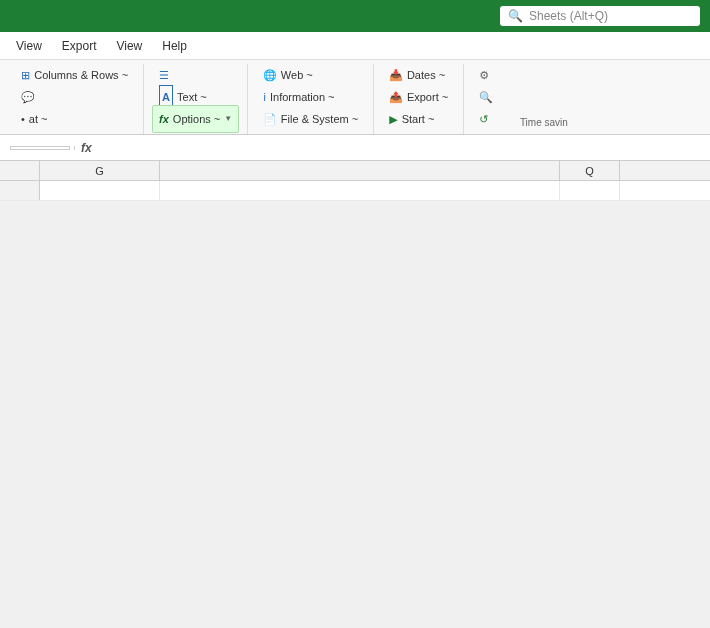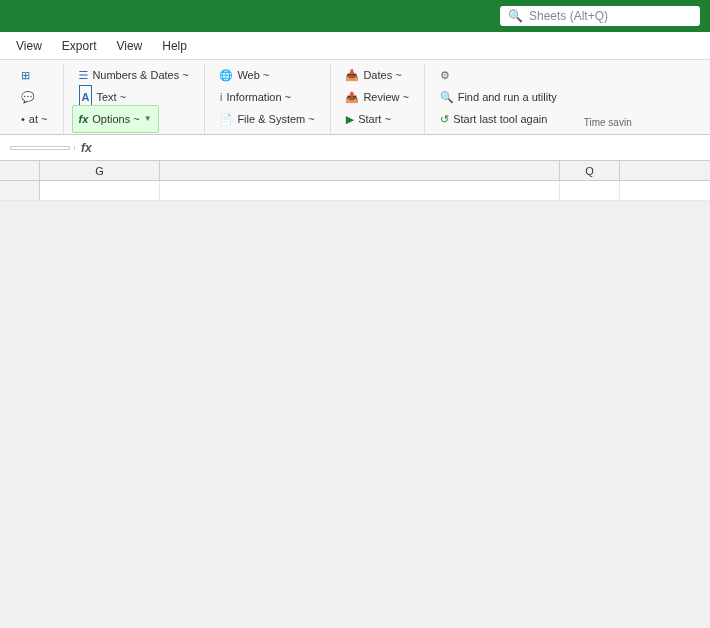--- a/index.html
+++ b/index.html
@@ -202,40 +202,40 @@
   <div class="menu-item">View</div>
   <div class="menu-item">Help</div>
 </div>
 
 <div class="ribbon">
 
   <div class="ribbon-group">
     <div class="ribbon-row">
       <div class="ribbon-btn">
         <span style="color:#2a6db5;">⊞</span>
+        <span>Columns &amp; Rows ~</span>
       </div>
     </div>
     <div class="ribbon-row">
       <div class="ribbon-btn">
         <span style="color:#2a6db5;">💬</span>
       </div>
     </div>
     <div class="ribbon-row">
       <div class="ribbon-btn">
         <span>•</span>
         <span>at ~</span>
       </div>
     </div>
   </div>
 
   <div class="ribbon-group">
     <div class="ribbon-row">
       <div class="ribbon-btn">
         <span style="color:#2a6db5;">☰</span>
-        <span>Numbers &amp; Dates ~</span>
       </div>
     </div>
     <div class="ribbon-row">
       <div class="ribbon-btn">
         <span style="color:#2a6db5; font-weight:bold; font-size:11px; border:1px solid #2a6db5; padding:0 2px;">A</span>
         <span>Text ~</span>
       </div>
     </div>
     <div class="ribbon-row">
       <div class="ribbon-btn" style="background:#e0ffe0; border:1px solid #aaddaa;">
@@ -270,47 +270,45 @@
   <div class="ribbon-group">
     <div class="ribbon-row">
       <div class="ribbon-btn">
         <span style="color:#2a6db5;">📥</span>
         <span>Dates ~</span>
       </div>
     </div>
     <div class="ribbon-row">
       <div class="ribbon-btn">
         <span style="color:#2a6db5;">📤</span>
-        <span>Review ~</span>
+        <span>Export ~</span>
       </div>
     </div>
     <div class="ribbon-row">
       <div class="ribbon-btn">
         <span style="color:#1e7e34;">▶</span>
         <span>Start ~</span>
       </div>
     </div>
   </div>
 
   <div class="ribbon-group" style="border-right:none;">
     <div class="ribbon-row">
       <div class="ribbon-btn">
         <span style="color:#666;">⚙</span>
       </div>
     </div>
     <div class="ribbon-row">
       <div class="ribbon-btn">
         <span style="color:#cc6600;">🔍</span>
-        <span>Find and run a utility</span>
       </div>
     </div>
     <div class="ribbon-row">
       <div class="ribbon-btn">
         <span style="color:#1e7e34;">↺</span>
-        <span>Start last tool again</span>
       </div>
     </div>
   </div>
 
   <div style="display:flex; align-items:flex-end; padding-bottom:6px; padding-left:4px;">
     <span class="time-saving-label">Time savin</span>
   </div>
 </div>
 
 <div class="toolbar-row">

